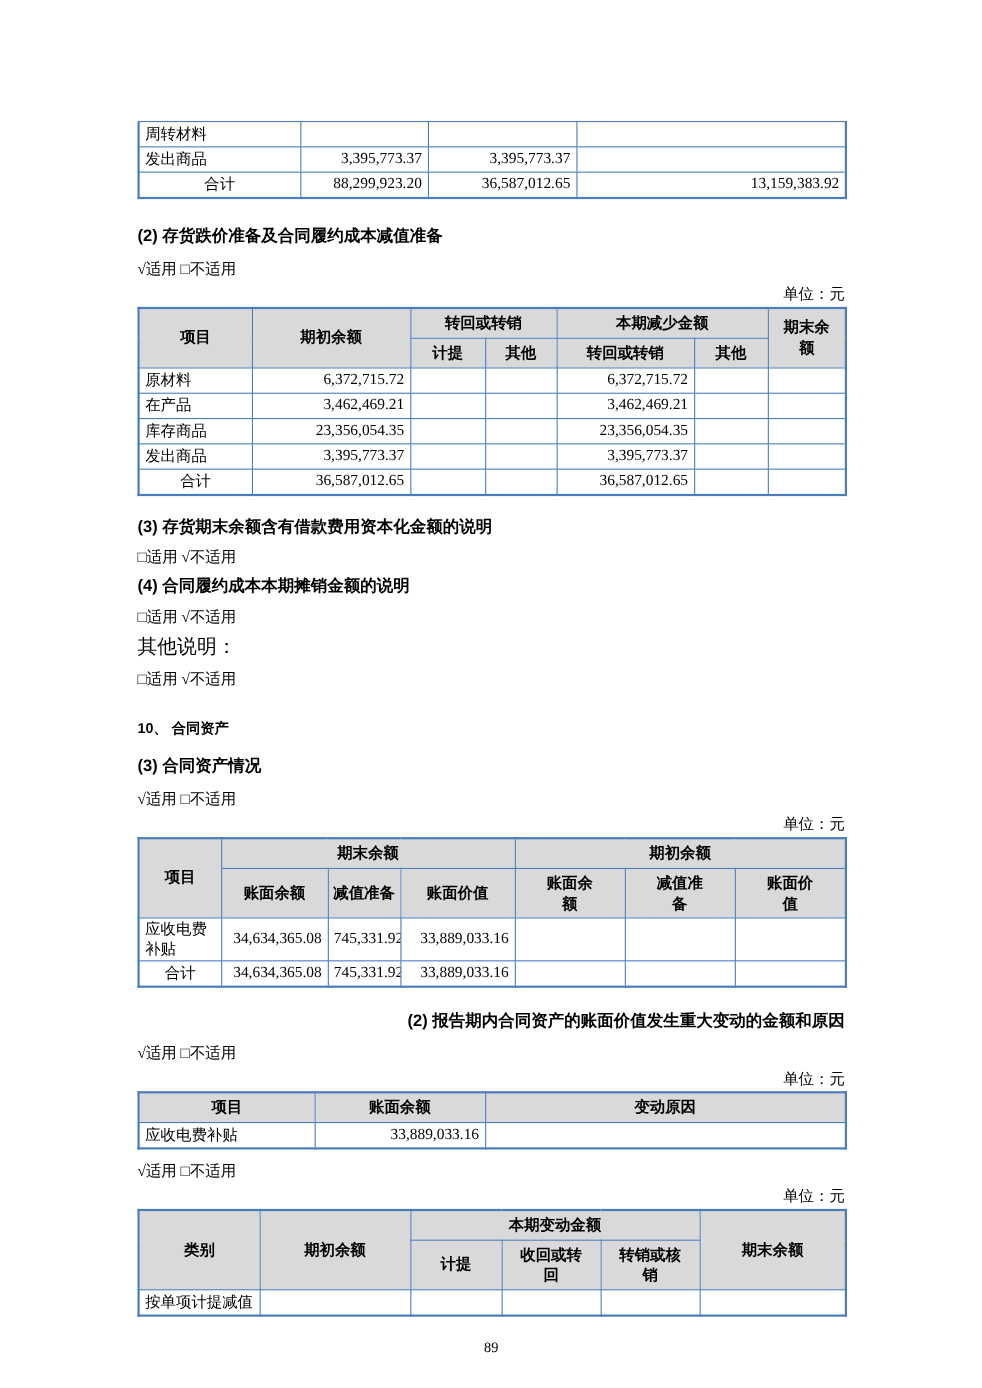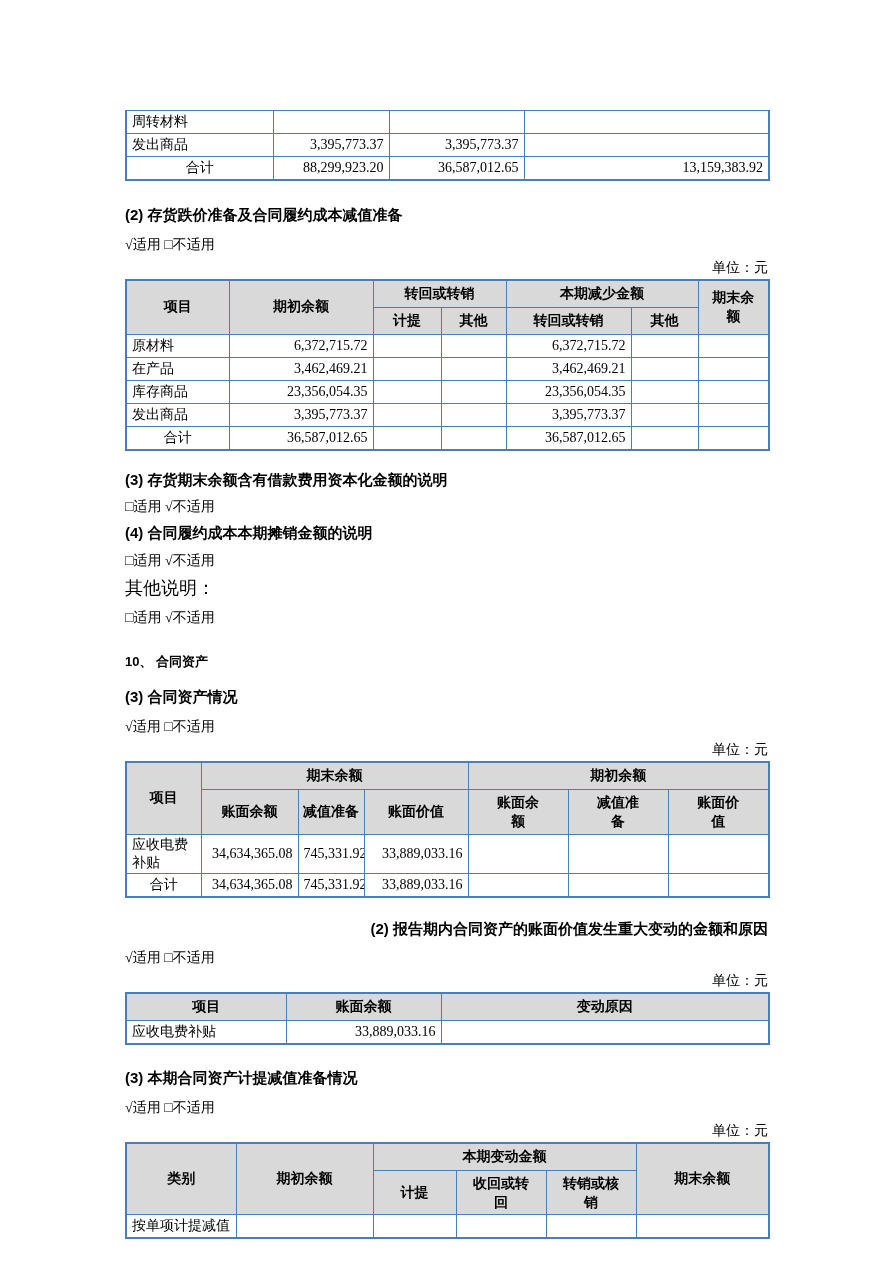--- a/index.html
+++ b/index.html
@@ -238,21 +238,20 @@
       <th>变动原因</th>
     </tr>
     <tr>
       <td class="lbl">应收电费补贴</td>
       <td class="num">33,889,033.16</td>
       <td class="lbl"></td>
     </tr>
   </tbody>
     </table>
 
-  <p class="h" id="h-10-3">(3) 本期合同资产计提减值准备情况</p>
   <div class="check">√适用 □不适用</div>
   <div class="unit">单位：元</div>
 
   <table id="t5">
     <colgroup>
         <col style="width:110px">
         <col style="width:137px">
         <col style="width:83px">
         <col style="width:90px">
         <col style="width:90px">

